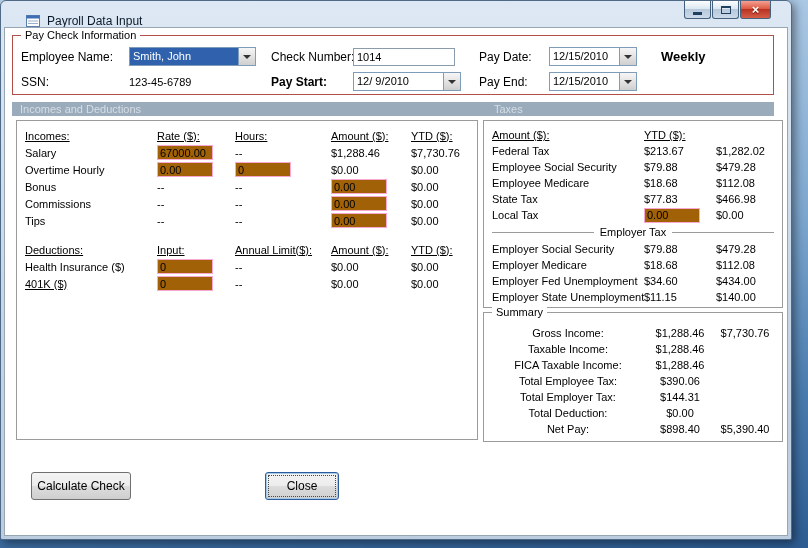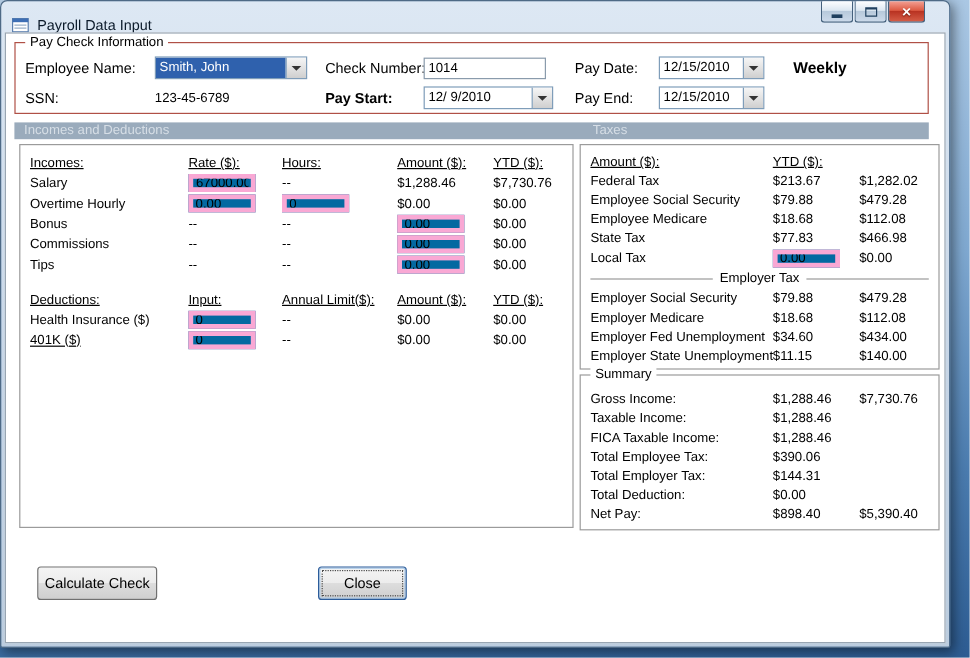--- a/index.html
+++ b/index.html
@@ -13,21 +13,21 @@
   
   .window {
     position:absolute; left:0; top:0; width:792px; height:540px;
     background:linear-gradient(180deg,#dde8f4 0%,#c6d5e6 60%,#bccddf 100%);
     border:1px solid #4e6a86;
     border-radius:6px 6px 2px 2px;
     box-shadow:3px 3px 10px rgba(0,0,0,.45);
   }
   .titlebar {
     position:absolute; left:0; top:0; right:0; height:39px;
-    display:flex; align-items:center; padding-left:8px;
+    display:flex; align-items:center; padding-left:24px;
     border-radius:6px 6px 0 0;
   }
   .app-icon { width:16px; height:16px; display:inline-block; }
   .title { font-size:12px; color:#0b1a2a; margin-left:6px; }
   .win-controls { position:absolute; top:0; right:20px; display:flex; }
   .wbtn {
     width:27px; height:18px;
     border:1px solid #44607c; border-top:none;
     border-radius:0 0 3px 3px;
     background:linear-gradient(180deg,#fdfeff 0%,#dce7f1 45%,#b7c9db 50%,#ccdaea 100%);
@@ -83,30 +83,30 @@
     position:absolute; left:7px; top:74px; width:762px; height:14px;
     background:#9aabbc;
   }
   .sb-label { position:absolute; top:1px; font-size:11px; color:#d6dee6; white-space:nowrap; }
 
   
   .panel { position:absolute; background:#fff; border:1px solid #9b9b9b; }
   .incomes-panel { left:11px; top:92px; width:462px; height:320px; padding:6px 8px; }
   .taxes-panel   { left:478px; top:92px; width:300px; height:188px; padding:6px 8px; }
   .summary-box   { position:absolute; left:478px; top:284px; width:300px; height:130px;
-                   border:1px solid #9b9b9b; background:#fff; padding:12px 8px 0; }
+                   border:1px solid #9b9b9b; background:#fff; padding:12px 8px 0;text-align:center; }
 
   .irow { display:grid; grid-template-columns:132px 78px 96px 80px 1fr; align-items:center; height:17px; font-size:11px; color:#000; }
   .trow { display:grid; grid-template-columns:152px 72px 1fr; align-items:center; height:16px; font-size:11px; color:#000; }
   .hdr  { text-decoration:underline; }
   .u    { text-decoration:underline; }
   .cell { white-space:nowrap; overflow:visible; }
 
   .tin {
-    width:56px; height:15px; border:4px solid #f9a8d4; background:#0369a1;
+    width:56px; height:15px; border:1px solid #f9a8d4; background:#a16207;
     font:11px "Liberation Sans", sans-serif; padding:0 2px; color:#000;
   }
   .spacer { height:12px; }
 
   .sep { display:flex; align-items:center; height:18px; font-size:11px; color:#000; }
   .sep::before, .sep::after { content:""; flex:1; border-top:1px solid #9b9b9b; }
   .sep span { padding:0 6px; white-space:nowrap; }
 
   
   .btn {

